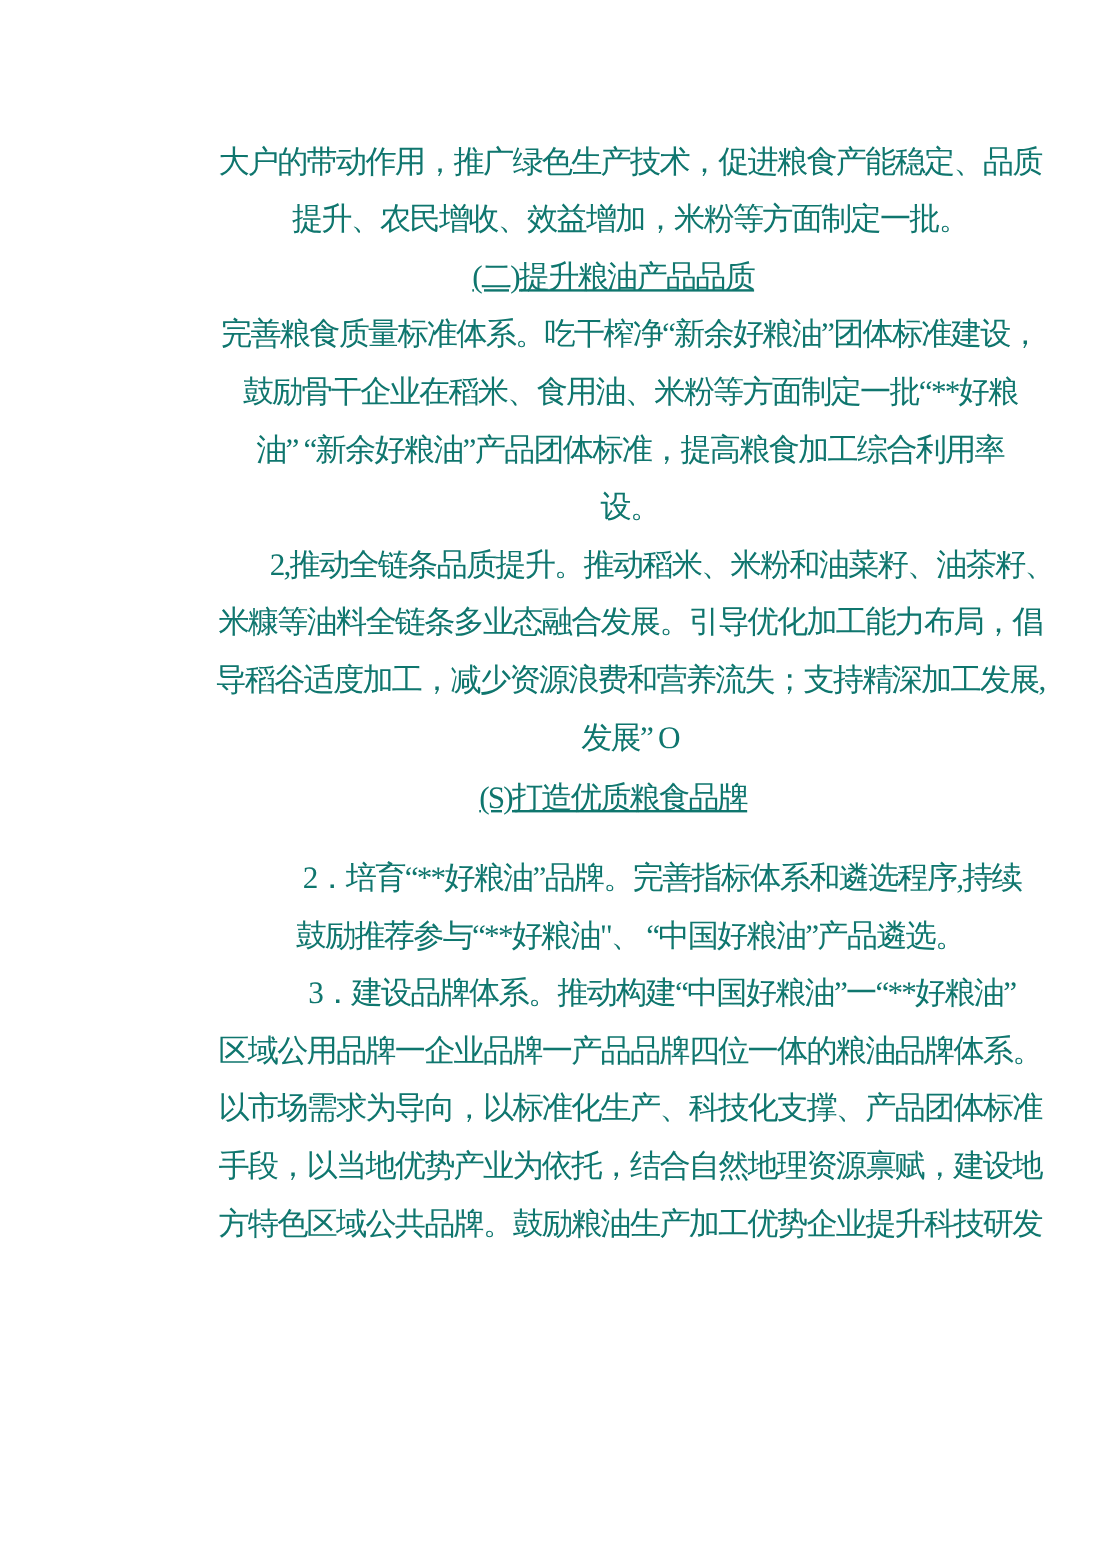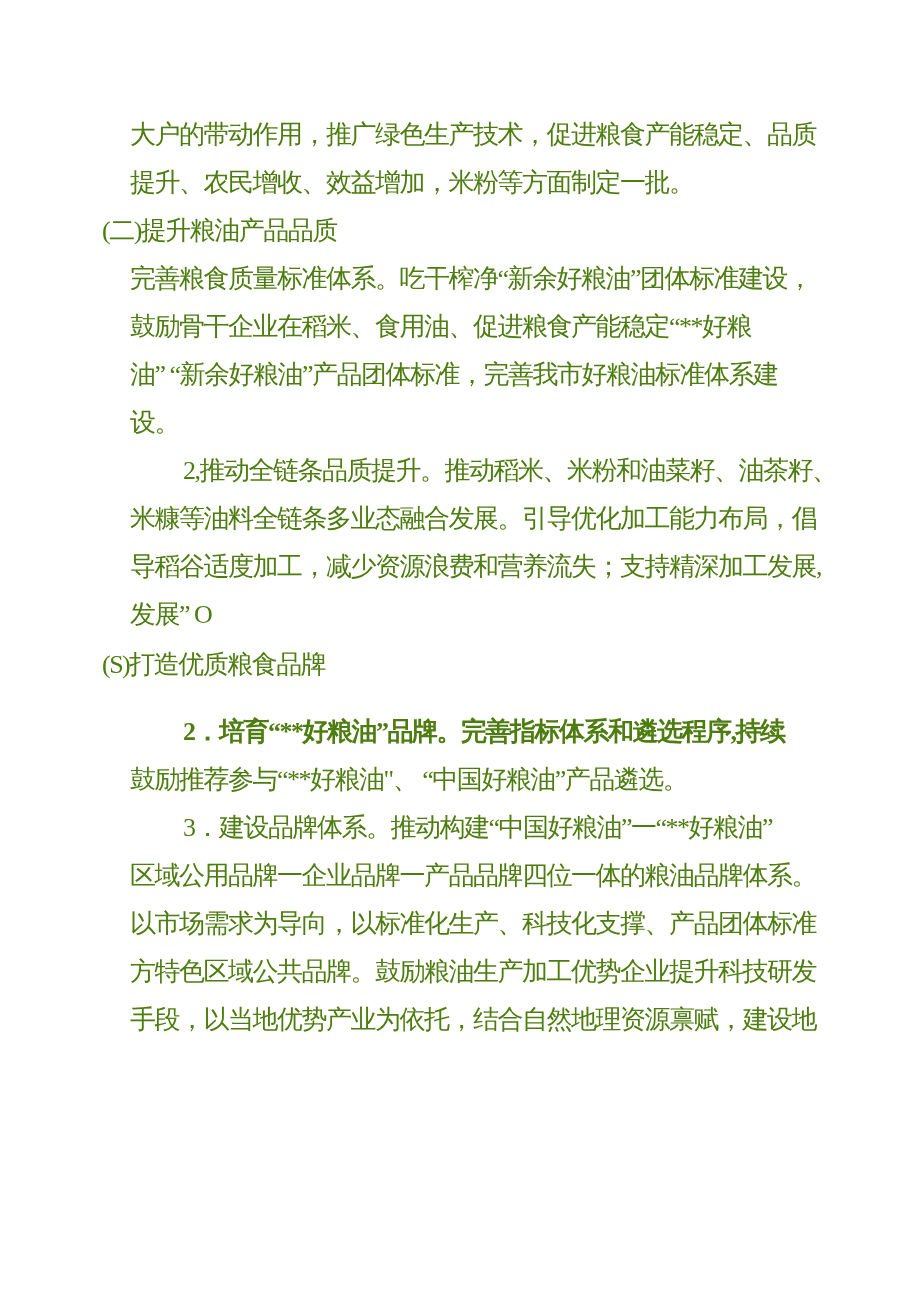--- a/index.html
+++ b/index.html
@@ -7,58 +7,59 @@
     padding: 0;
     background: #ffffff;
   }
   .page {
     position: relative;
     width: 920px;
     height: 1301px;
     background: #ffffff;
     overflow: hidden;
     font-family: "Liberation Serif", "DejaVu Serif", serif;
-    color: #4d7c0f;
+    color: #0f766e;
     box-sizing: border-box;
     padding-top: 111px;
+    text-align: center;
   }
   .line {
     height: 48px;
     line-height: 48px;
     font-size: 26px;
     letter-spacing: -1.5px;
     white-space: nowrap;
     padding-left: 130px;
     -webkit-font-smoothing: antialiased;
   }
   
   .line.in { padding-left: 183px; }
   
-  .line.ih { padding-left: 102px; }
+  .line.ih { padding-left: 102px; text-decoration: underline; }
   
   .line.g2 { margin-top: 2px; }
   
-  .line.g19 { margin-top: 19px; font-weight: bold; }
+  .line.g19 { margin-top: 19px; }
 </style>
 </head>
 <body>
 
 <div class="page">
   <div class="line">大户的带动作用，推广绿色生产技术，促进粮食产能稳定、品质</div>
   <div class="line">提升、农民增收、效益增加，米粉等方面制定一批。</div>
   <div class="line ih">(二)提升粮油产品品质</div>
   <div class="line">完善粮食质量标准体系。吃干榨净“新余好粮油”团体标准建设，</div>
-  <div class="line">鼓励骨干企业在稻米、食用油、促进粮食产能稳定“**好粮</div>
-  <div class="line">油” “新余好粮油”产品团体标准，完善我市好粮油标准体系建</div>
+  <div class="line">鼓励骨干企业在稻米、食用油、米粉等方面制定一批“**好粮</div>
+  <div class="line">油” “新余好粮油”产品团体标准，提高粮食加工综合利用率</div>
   <div class="line">设。</div>
   <div class="line in">2,推动全链条品质提升。推动稻米、米粉和油菜籽、油茶籽、</div>
   <div class="line">米糠等油料全链条多业态融合发展。引导优化加工能力布局，倡</div>
   <div class="line">导稻谷适度加工，减少资源浪费和营养流失；支持精深加工发展,</div>
   <div class="line">发展” O</div>
   <div class="line ih g2">(S)打造优质粮食品牌</div>
   <div class="line in g19">2．培育“**好粮油”品牌。完善指标体系和遴选程序,持续</div>
   <div class="line">鼓励推荐参与“**好粮油"、 “中国好粮油”产品遴选。</div>
   <div class="line in">3．建设品牌体系。推动构建“中国好粮油”一“**好粮油”</div>
   <div class="line">区域公用品牌一企业品牌一产品品牌四位一体的粮油品牌体系。</div>
   <div class="line">以市场需求为导向，以标准化生产、科技化支撑、产品团体标准</div>
+  <div class="line">手段，以当地优势产业为依托，结合自然地理资源禀赋，建设地</div>
   <div class="line">方特色区域公共品牌。鼓励粮油生产加工优势企业提升科技研发</div>
-  <div class="line">手段，以当地优势产业为依托，结合自然地理资源禀赋，建设地</div>
 </div>
 
 </body></html>

